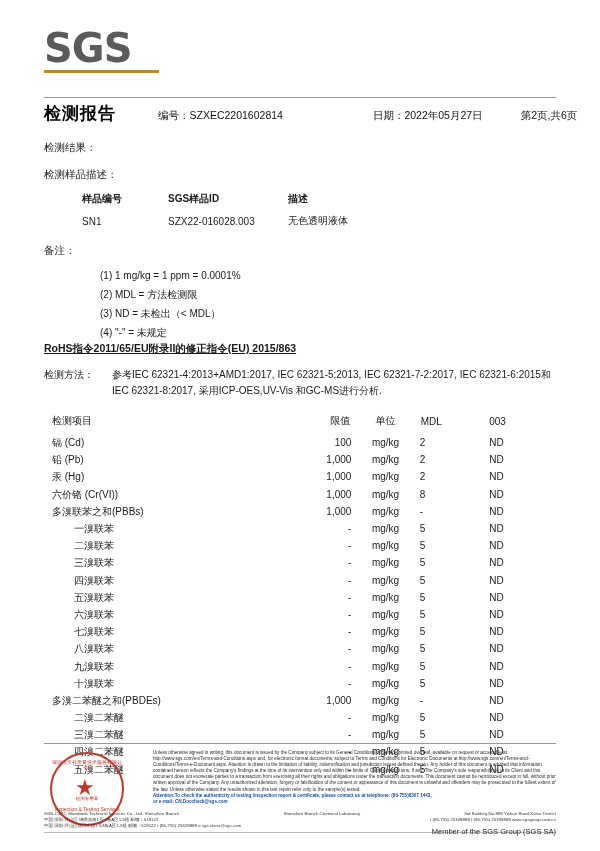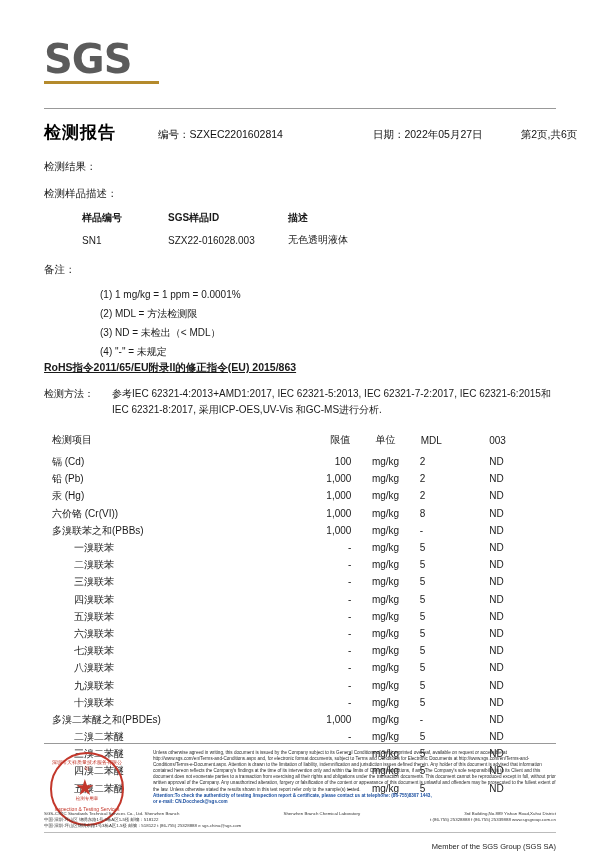--- a/index.html
+++ b/index.html
@@ -13,21 +13,21 @@
     font-family: "Liberation Sans", sans-serif;
     color: #1a1a1a;
     position: relative;
     overflow: hidden;
   }
   .page {
     position: relative;
     width: 600px;
     height: 851px;
     box-sizing: border-box;
-    padding: 12px 44px;
+    padding: 1px 44px;
   }
 
   
   .logo-block {
     padding-top: 26px;
     height: 58px;
   }
   .sgs-logo {
     font-family: "DejaVu Sans", sans-serif;
     font-weight: bold;
@@ -45,21 +45,21 @@
   }
   .head-rule {
     border-top: 1px solid #999;
     margin-top: 12px;
   }
 
   
   .title-row {
     display: flex;
     align-items: baseline;
-    margin-top: 12px;
+    margin-top: 4px;
   }
   .doc-title {
     font-family: "DejaVu Sans", sans-serif;
     font-weight: bold;
     font-size: 17px;
     letter-spacing: 1px;
     color: #000;
     flex: 0 0 auto;
   }
   .title-meta {
@@ -255,21 +255,21 @@
     line-height: 6px;
     color: #333;
   }
   .footer-addr .line {
     display: flex;
     justify-content: space-between;
   }
   .member {
     position: absolute;
     right: 44px;
-    bottom: 0;
+    bottom: 15px;
     font-size: 7.5px;
     color: #222;
   }
   .bottom-rule {
     position: absolute;
     left: 44px;
     right: 44px;
     bottom: 18px;
     border-top: 1px solid #bbb;
   }

